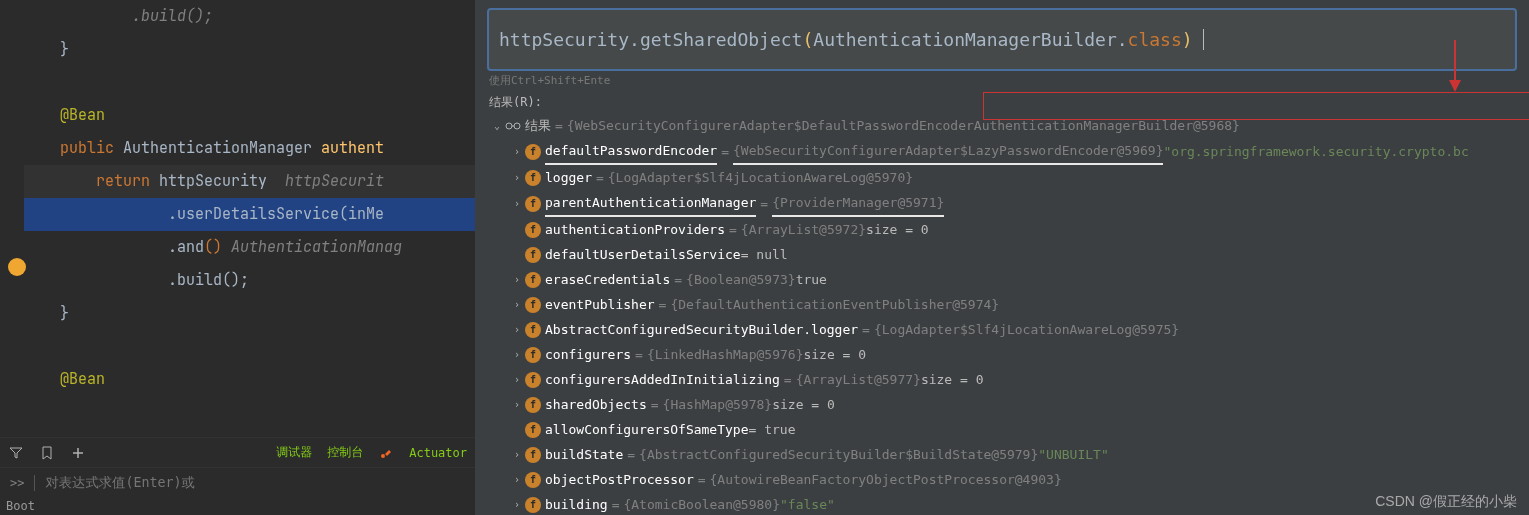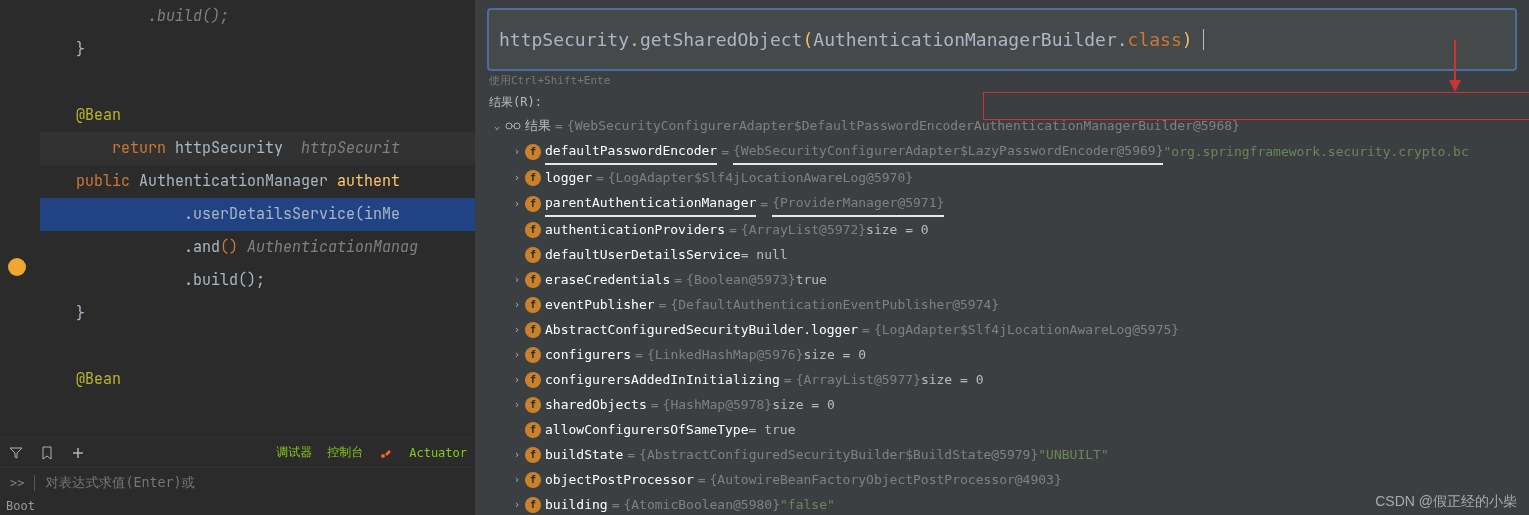--- a/index.html
+++ b/index.html
@@ -1,19 +1,19 @@
 <!DOCTYPE html>
 <html><head>
 <meta charset="utf-8">
 <style>
 * { margin: 0; padding: 0; box-sizing: border-box; }
 body { font-family: "Microsoft YaHei", "Consolas", monospace; font-size: 13px; background: #2b2b2b; color: #a9b7c6; overflow: hidden; width: 1529px; height: 515px; position: relative; }
 .main { display: flex; height: 100%; }
 .left { width: 475px; background: #2b2b2b; position: relative; display: flex; flex-direction: column; }
-.code-area { flex: 1; padding: 0 0 0 40px; font-family: "JetBrains Mono", Consolas, monospace; font-size: 15px; line-height: 33px; position: relative; }
+.code-area { flex: 1; padding: 0 0 0 24px; font-family: "JetBrains Mono", Consolas, monospace; font-size: 15px; line-height: 33px; position: relative; }
 .ln { white-space: pre; }
 .cur { background: #323232; }
 .sel { background: #214283; display: block; }
 .kw { color: #cc7832; }
 .ann { color: #bbb529; }
 .cls { color: #a9b7c6; }
 .mth { color: #ffc66d; }
 .gray { color: #808080; font-style: italic; }
 .punc { color: #a9b7c6; }
 .br1 { color: #cc7832; }
@@ -52,22 +52,22 @@
 </head>
 <body>
 
 <div class="main">
   <div class="left">
     <div class="code-area">
       <div class="ln gray"><span>            .build();</span></div>
       <div class="ln"><span class="punc">    }</span></div>
       <div class="ln">&nbsp;</div>
       <div class="ln">    <span class="ann">@Bean</span></div>
+      <div class="ln">    <span class="kw">public</span> <span class="cls">AuthenticationManager</span> <span class="mth">authent</span></div>
       <div class="ln cur">        <span class="kw">return</span> <span class="cls">httpSecurity</span>  <span class="gray">httpSecurit</span></div>
-      <div class="ln">    <span class="kw">public</span> <span class="cls">AuthenticationManager</span> <span class="mth">authent</span></div>
       <div class="ln sel">                <span class="punc">.</span><span class="cls">userDetailsService</span><span class="punc">(inMe</span></div>
       <div class="ln">                <span class="punc">.</span><span class="cls">and</span><span class="br1">()</span><span class="gray"> AuthenticationManag</span></div>
       <div class="ln">                <span class="punc">.</span><span class="cls">build</span><span class="punc">();</span></div>
       <div class="ln"><span class="punc">    }</span></div>
       <div class="ln">&nbsp;</div>
       <div class="ln">    <span class="ann">@Bean</span></div>
       <div class="gutter-bulb"></div>
     </div>
     <div class="toolbar-row">
       <span class="tool-ic">

